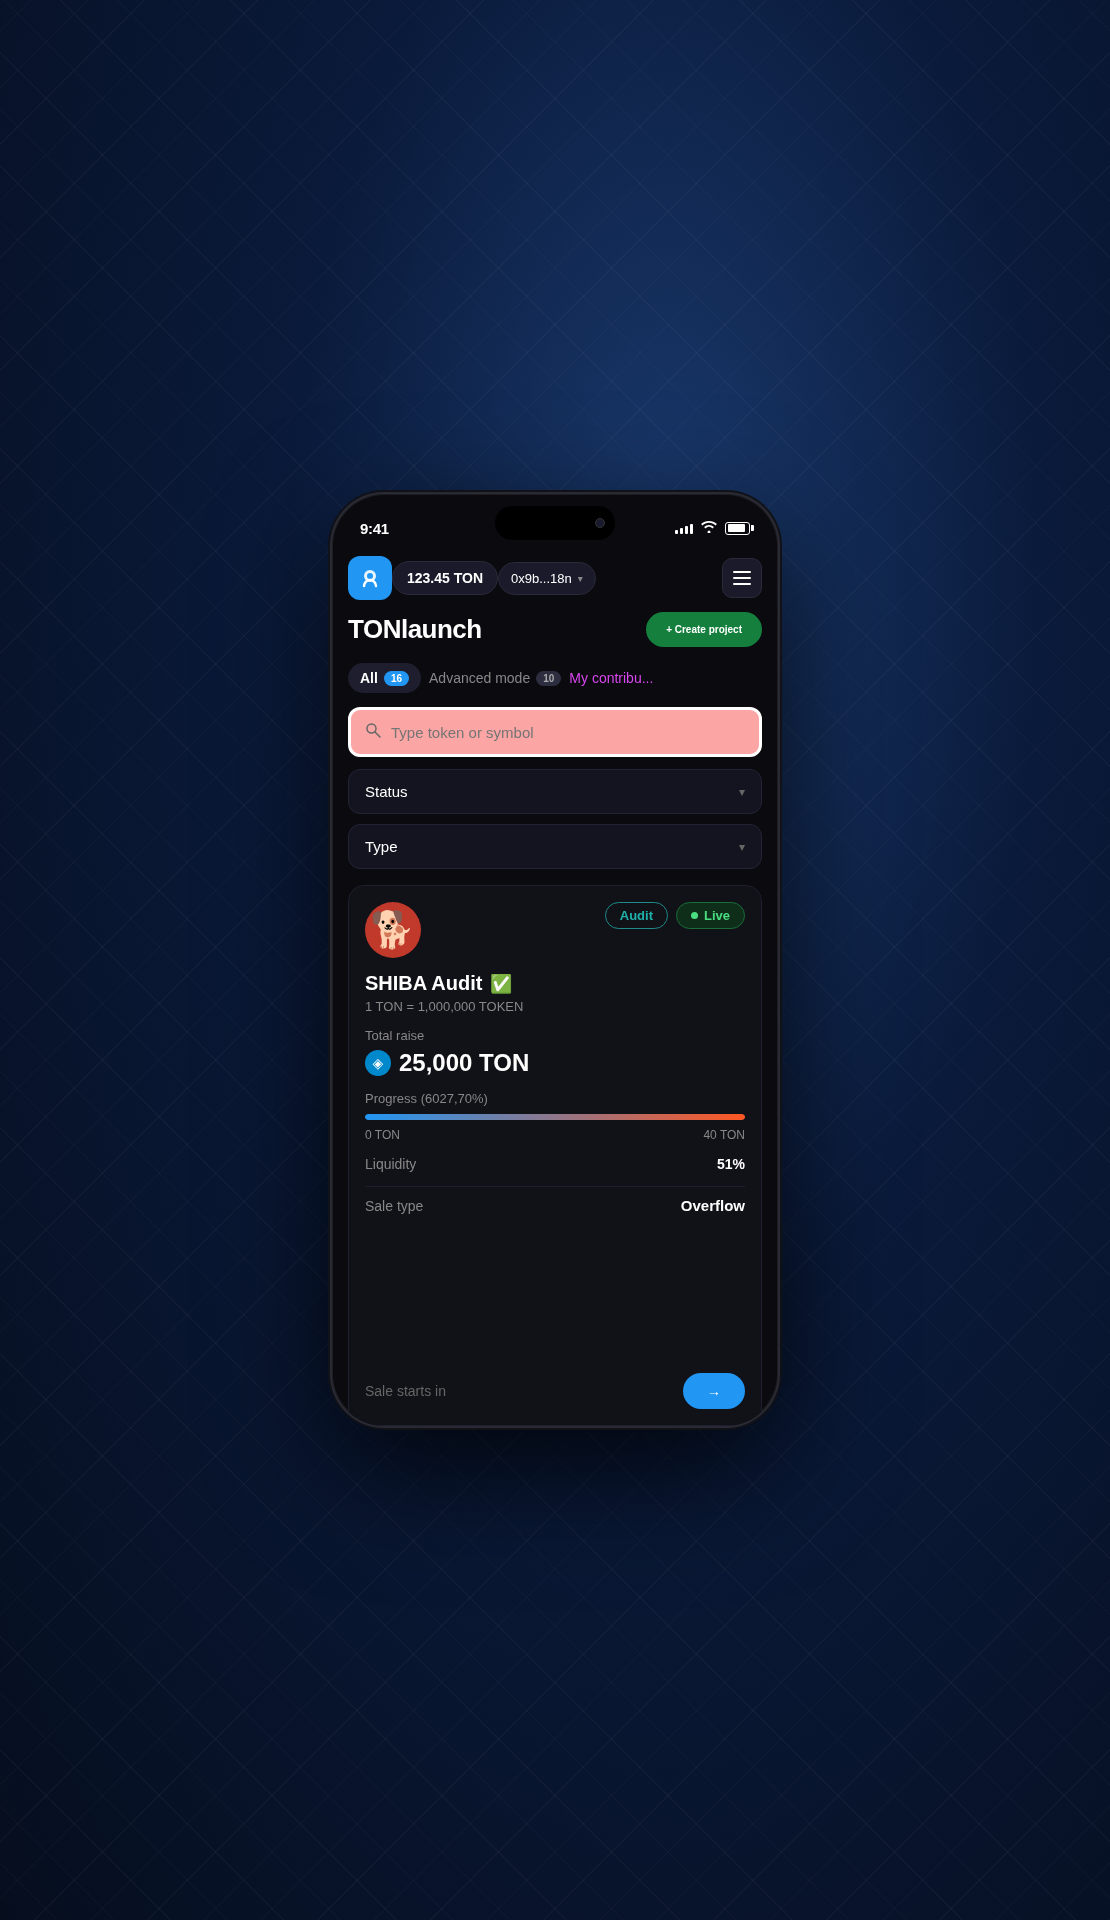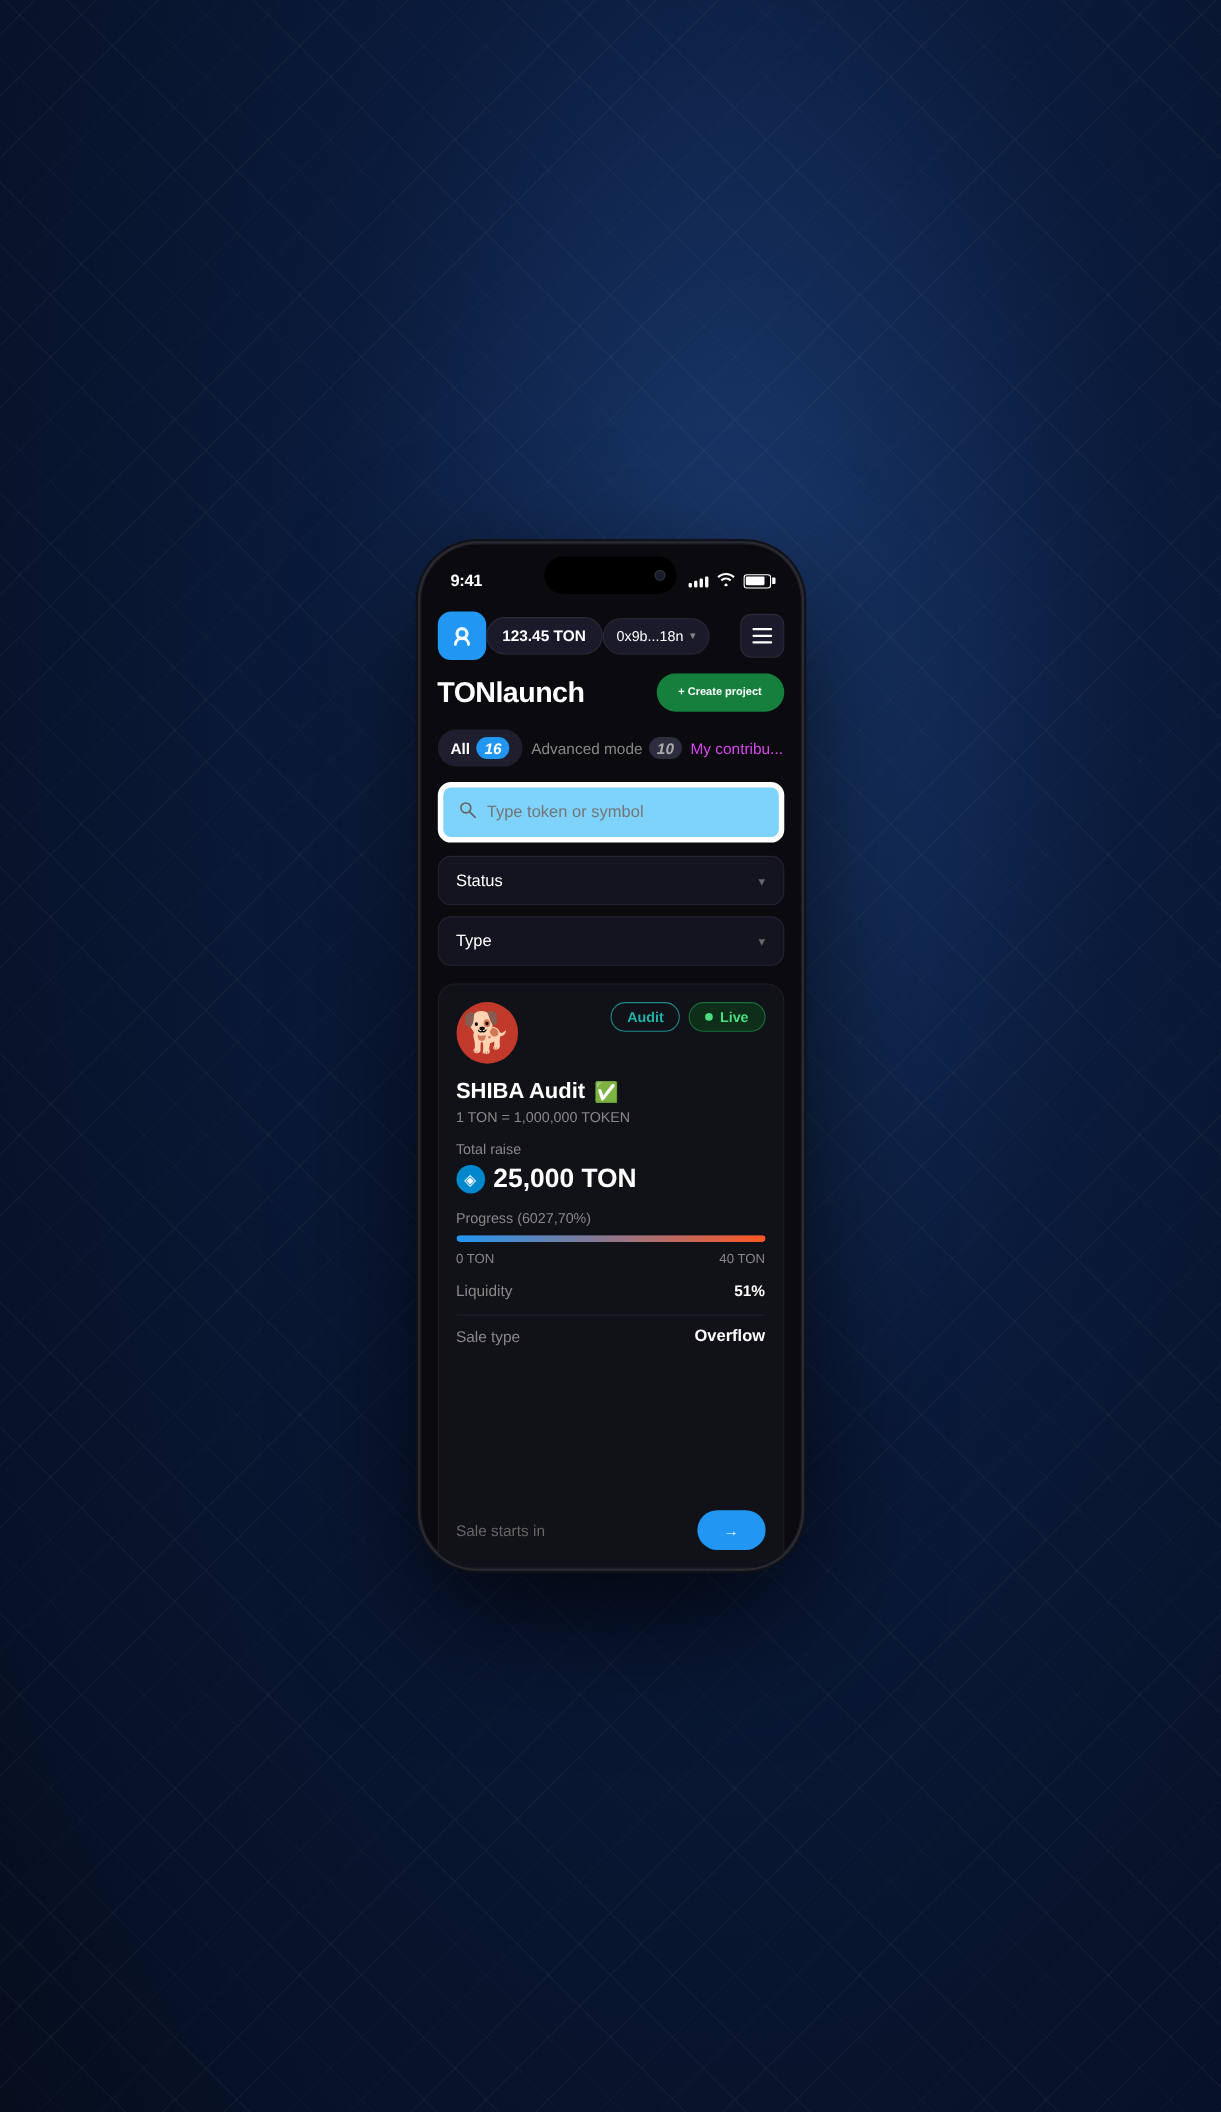--- a/index.html
+++ b/index.html
@@ -21,21 +21,21 @@
       content: '';
       position: absolute;
       inset: 0;
       background-image:
         repeating-linear-gradient(45deg, rgba(255,255,255,0.03) 0px, rgba(255,255,255,0.03) 1px, transparent 1px, transparent 40px),
         repeating-linear-gradient(-45deg, rgba(255,255,255,0.03) 0px, rgba(255,255,255,0.03) 1px, transparent 1px, transparent 40px);
       pointer-events: none;
     }
 
     .phone {
-      width: 347px;
+      width: 446px;
       height: 932px;
       background: #0a0a0f;
       border-radius: 52px;
       position: relative;
       box-shadow:
         0 0 0 2px #2a2a35,
         0 0 0 4px #111118,
         0 40px 120px rgba(0,0,0,0.8),
         inset 0 0 0 1px rgba(255,255,255,0.08);
       overflow: hidden;
@@ -279,25 +279,24 @@
 
     .tab-all-label {
       color: #fff;
       font-size: 14px;
       font-weight: 600;
     }
 
     .tab-badge {
       background: #2d2d40;
       color: #aaa;
-      font-size: 14px;
+      font-size: 10px;
       font-weight: 600;
       padding: 2px 7px;
       border-radius: 10px;
-      font-style: italic;
     }
 
     .tab-active .tab-badge {
       background: #00AAFF;
       color: #fff;
     }
 
     .tab-mode {
       color: #888;
       font-size: 14px;
@@ -308,22 +307,22 @@
     }
 
     .tab-my {
       color: #d946ef;
       font-size: 14px;
       font-weight: 500;
     }
 
     
     .search-bar {
-      background: #7dd3fc;
-      border: 5px solid #ffffff;
+      background: #fca5a5;
+      border: 3px solid #ffffff;
       border-radius: 12px;
       padding: 12px 14px;
       display: flex;
       align-items: center;
       gap: 10px;
       margin-bottom: 12px;
     }
 
     .search-icon-wrap {
       color: #555;

